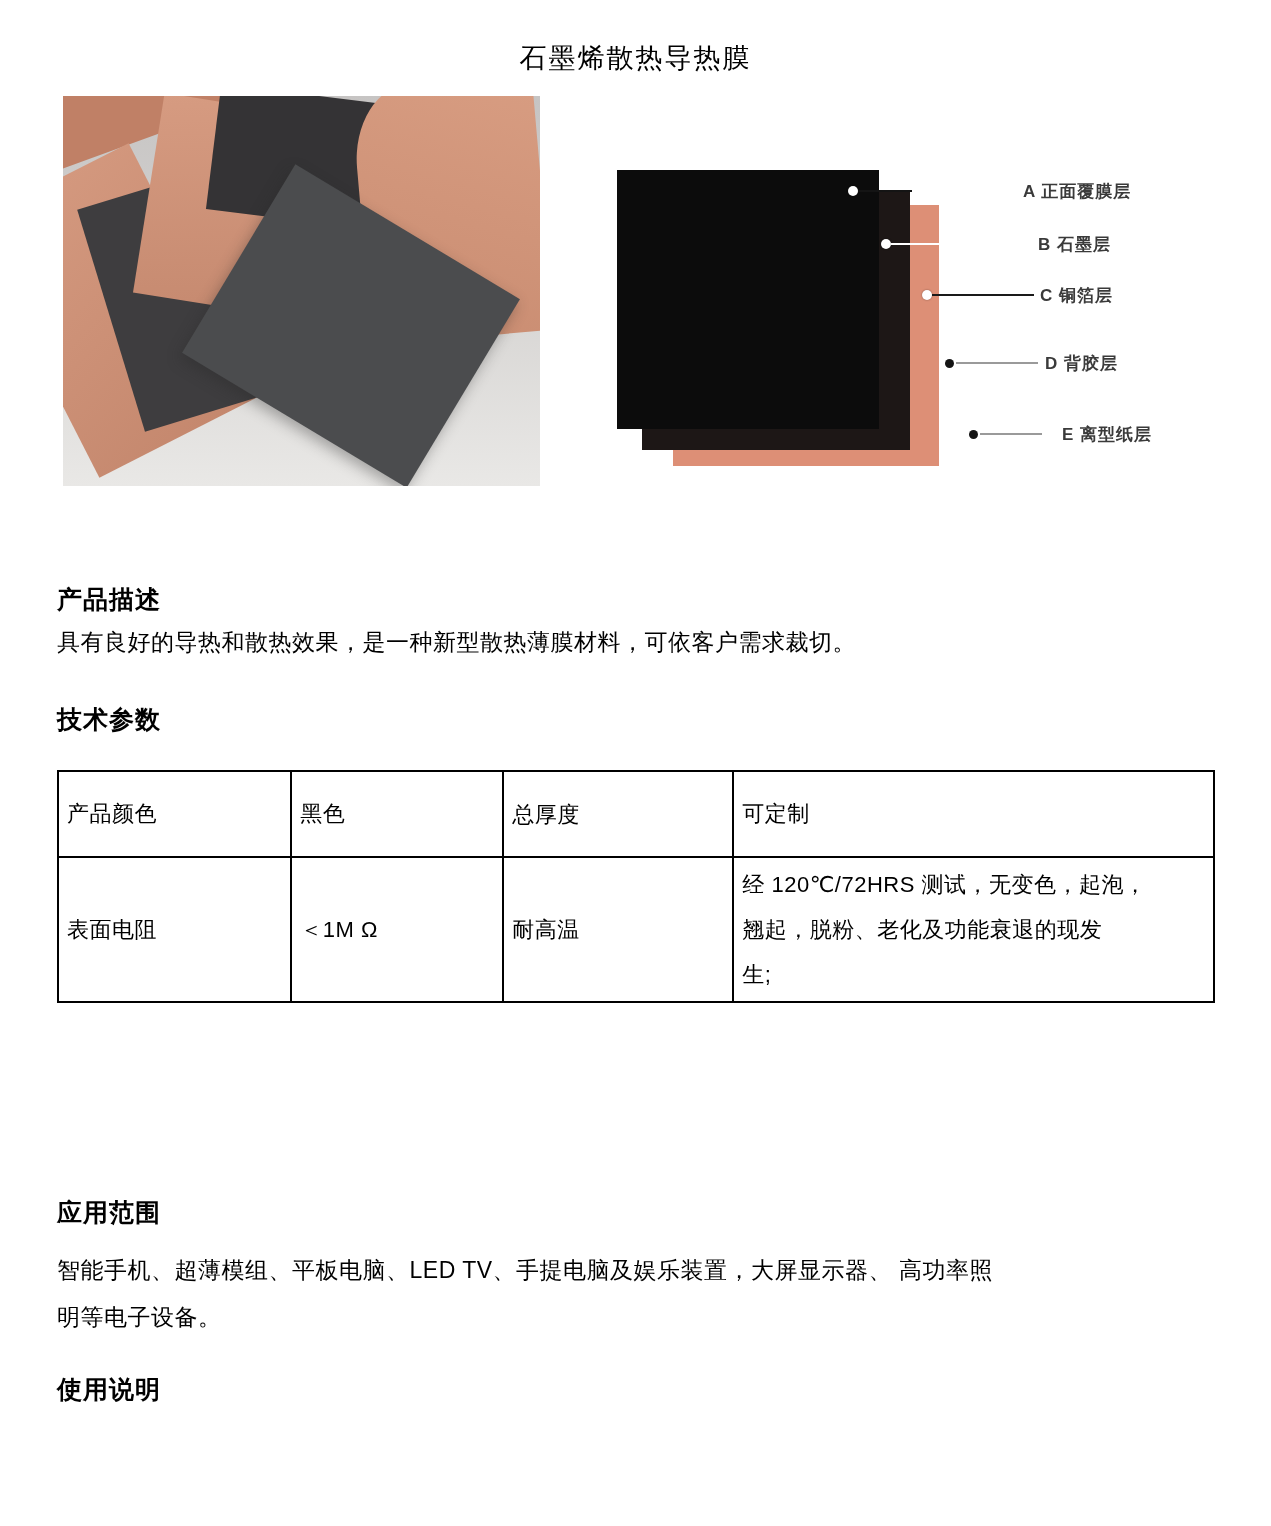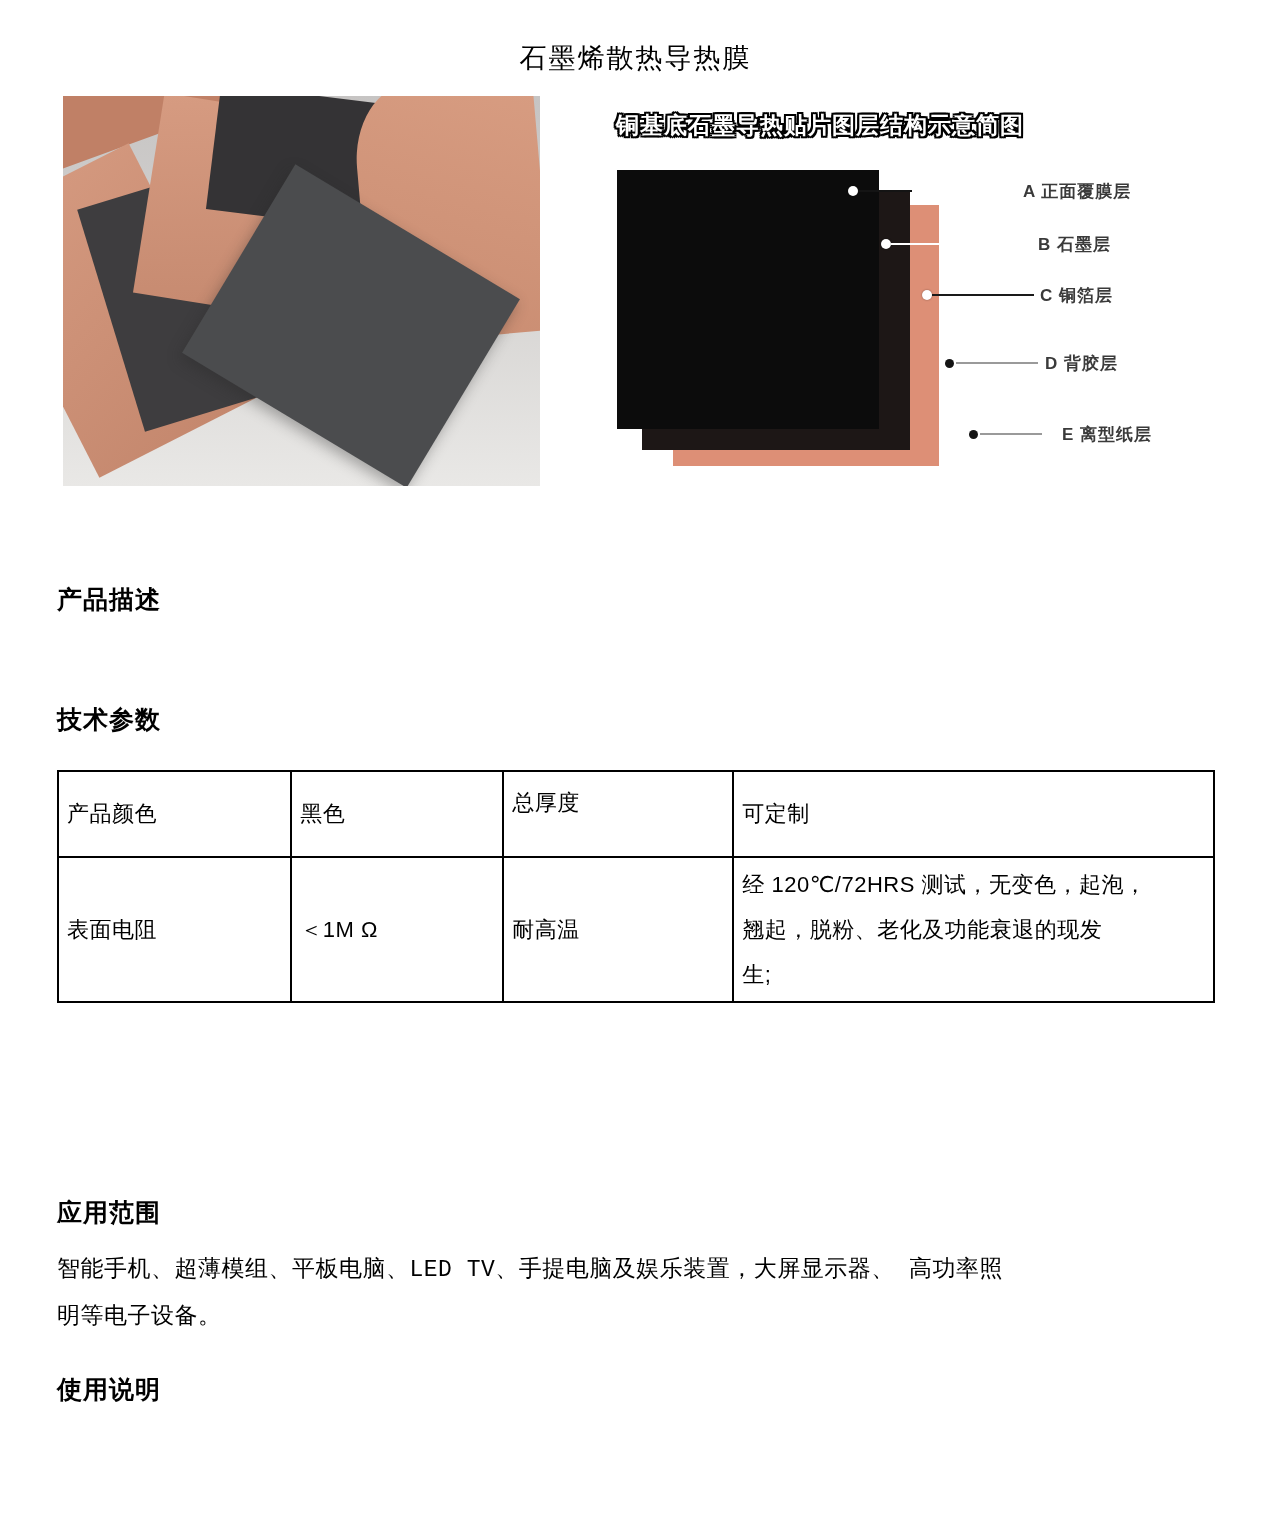--- a/index.html
+++ b/index.html
@@ -106,21 +106,20 @@
   .h-params { top: 703px; }
   .h-app    { top: 1196px; }
   .h-usage  { top: 1373px; }
   .body-text {
     position: absolute;
     left: 57px;
     width: 1160px;
     font-size: 23px;
     letter-spacing: .5px;
     white-space: pre-line;
-    font-family: Liberation Mono, monospace;
   }
   .t-desc  { top: 627px; font-family: "Liberation Serif", "DejaVu Serif", serif; }
   .t-app   { top: 1247px; line-height: 47px; }
   .t-usage { top: 1424px; }
   
   .params-table {
     position: absolute;
     left: 57px; top: 770px;
     width: 1158px;
     border-collapse: collapse;
@@ -135,41 +134,40 @@
     white-space: pre-line;
     letter-spacing: .5px;
   }
   .params-table .c1 { width: 230px; }
   .params-table .c2 { width: 209px; }
   .params-table .c3 { width: 227px; }
   .params-table .c4 { width: 474px; }
   .params-table .r1 td { height: 86px; }
   .params-table .r2 td { height: 127px; }
   .params-table .r3 td { height: 130px; }
-  .params-table .cell-top { vertical-align: top; padding-top: 8px; }
+  .params-table .cell-top { vertical-align: top; padding-top: 20px; }
 </style>
 </head>
 <body>
 
 <div class="page">
 
   <div class="doc-title">石墨烯散热导热膜</div>
 
   <div class="photo">
     <div class="sheet s1"></div>
     <div class="sheet s2"></div>
     <div class="sheet s3"></div>
     <div class="sheet s4"></div>
     <div class="sheet s5"></div>
     <div class="sheet s6"></div>
     <div class="sheet s7"></div>
   </div>
 
   <div class="diagram">
-    <div class="diagram-title">铜基底石墨导热贴片图层结构示意简图</div>
 
     <div class="layer-rect rect-back" style="background: rgb(221, 143, 118);"></div>
     <div class="layer-rect rect-middle" style="background: rgb(29, 23, 22);"></div>
     <div class="layer-rect rect-front" style="background: rgb(12, 12, 12);"></div>
 
     <div class="callout row-a">
       <span class="dot white"></span>
       <span class="line"></span>
       <span class="lbl">A 正面覆膜层</span>
     </div>
@@ -189,20 +187,21 @@
       <span class="lbl">D 背胶层</span>
     </div>
     <div class="callout row-e">
       <span class="dot black"></span>
       <span class="line"></span>
       <span class="lbl">E 离型纸层</span>
     </div>
   </div>
 
   <div class="sec-heading h-desc">产品描述</div>
+  <div class="body-text t-desc">具有良好的导热和散热效果，是一种新型散热薄膜材料，可依客户需求裁切。</div>
 
   <div class="sec-heading h-params">技术参数</div>
 
   <table class="params-table">
     <tbody>
         <tr class="r1">
       <td class="c1">产品颜色</td>
       <td class="c2">黑色</td>
       <td class="c3 cell-top">总厚度</td>
       <td class="c4">可定制</td>

